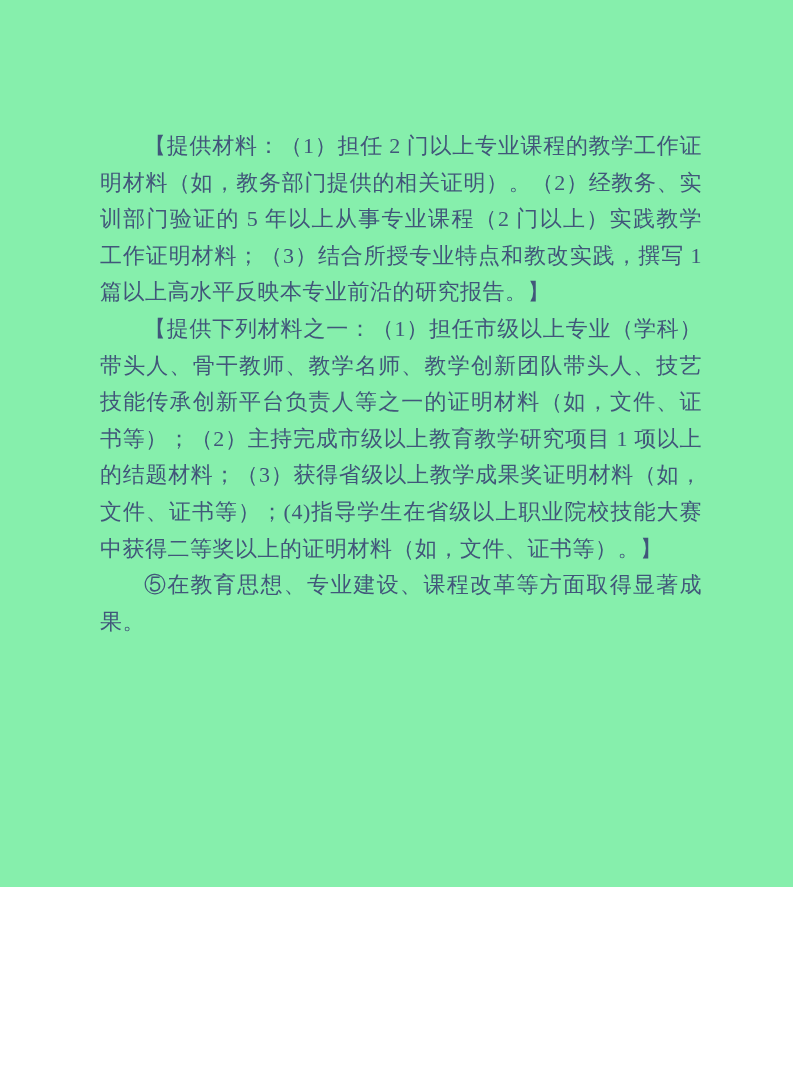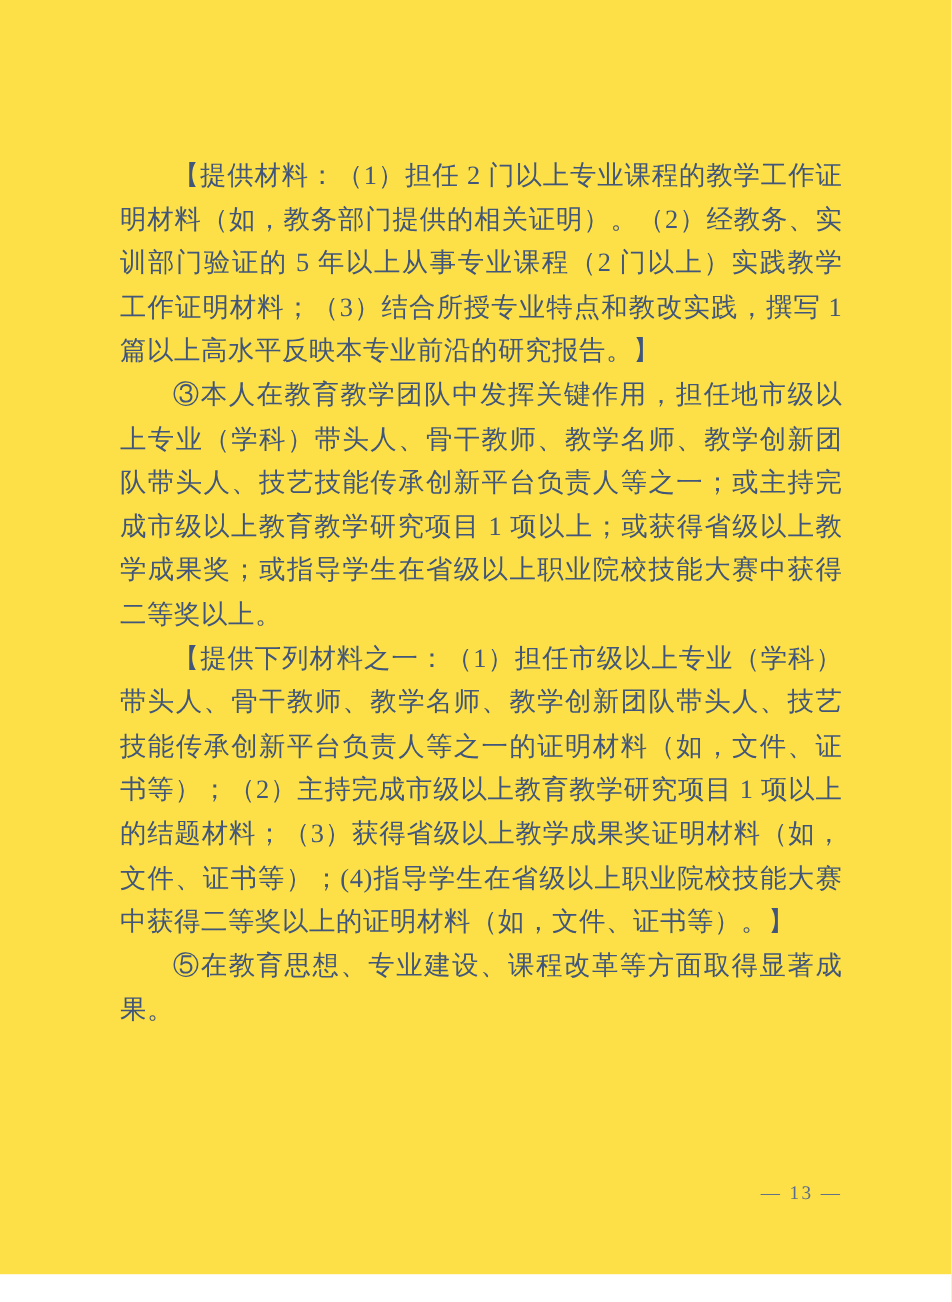--- a/index.html
+++ b/index.html
@@ -3,22 +3,22 @@
 <meta charset="utf-8">
 <style>
   html, body {
     margin: 0;
     padding: 0;
     background: #ffffff;
   }
   .page {
     position: relative;
     width: 793px;
-    height: 1062px;
-    background: #fde047;
+    height: 887px;
+    background: #86efac;
     overflow: hidden;
     font-family: "Liberation Serif", "DejaVu Serif", serif;
   }
   .content {
     position: absolute;
     left: 100px;
     top: 128px;
     width: 602px;
     color: #41567a;
     font-size: 22px;
@@ -44,19 +44,18 @@
     letter-spacing: 2px;
     font-family: "Liberation Serif", "DejaVu Serif", serif;
   }
 </style>
 </head>
 <body>
 
 <div class="page">
   <div class="content">
     <p>【提供材料：（1）担任 2 门以上专业课程的教学工作证明材料（如，教务部门提供的相关证明）。（2）经教务、实训部门验证的 5 年以上从事专业课程（2 门以上）实践教学工作证明材料；（3）结合所授专业特点和教改实践，撰写 1 篇以上高水平反映本专业前沿的研究报告。】</p>
-    <p>③本人在教育教学团队中发挥关键作用，担任地市级以上专业（学科）带头人、骨干教师、教学名师、教学创新团队带头人、技艺技能传承创新平台负责人等之一；或主持完成市级以上教育教学研究项目 1 项以上；或获得省级以上教学成果奖；或指导学生在省级以上职业院校技能大赛中获得二等奖以上。</p>
     <p>【提供下列材料之一：（1）担任市级以上专业（学科）带头人、骨干教师、教学名师、教学创新团队带头人、技艺技能传承创新平台负责人等之一的证明材料（如，文件、证书等）；（2）主持完成市级以上教育教学研究项目 1 项以上的结题材料；（3）获得省级以上教学成果奖证明材料（如，文件、证书等）；(4)指导学生在省级以上职业院校技能大赛中获得二等奖以上的证明材料（如，文件、证书等）。】</p>
     <p>⑤在教育思想、专业建设、课程改革等方面取得显著成果。</p>
   </div>
 
   <div class="page-footer">— 13 —</div>
 </div>
 
 </body></html>

